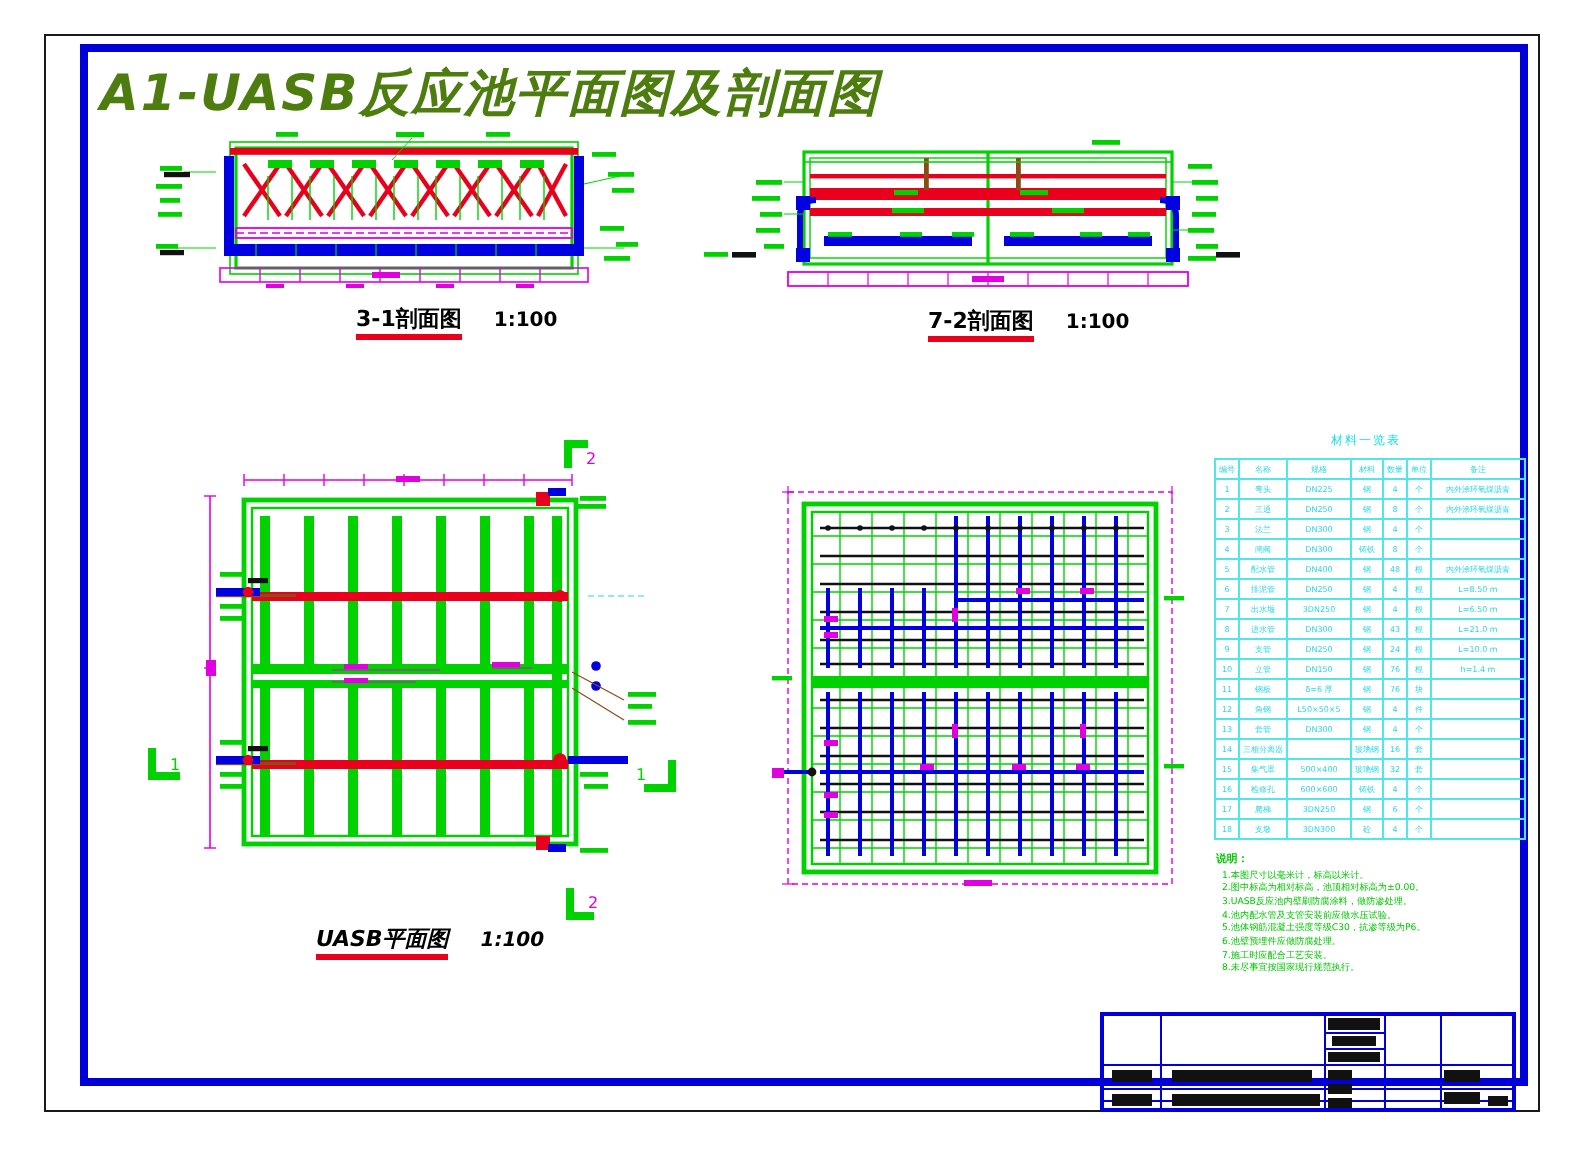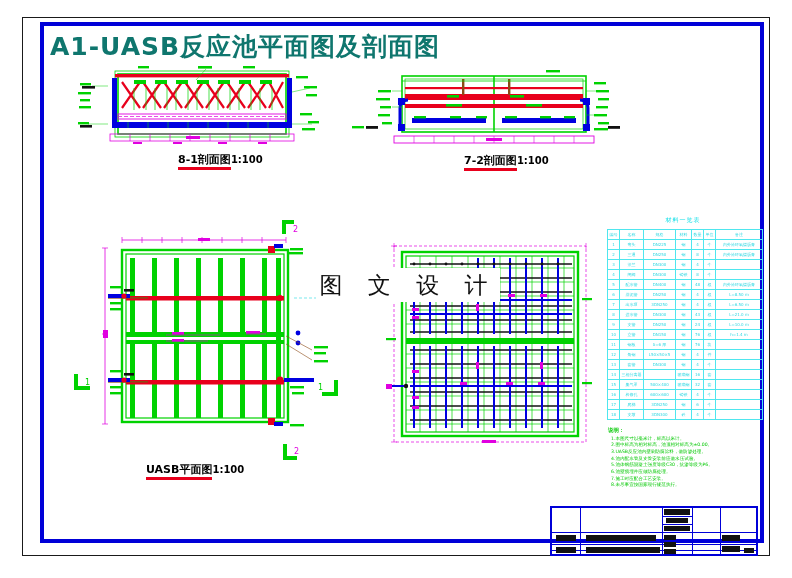--- a/index.html
+++ b/index.html
@@ -7,29 +7,29 @@
        font-family:"Liberation Sans","DejaVu Sans",sans-serif;}
   #sheet{position:relative;width:792px;height:578px;background:#fff;}
 
   
   .outer-border{position:absolute;left:22px;top:17px;width:748px;height:539px;
       border:1px solid #1a1a1a;box-sizing:border-box;}
   .blue-frame{position:absolute;left:40px;top:22px;width:724px;height:521px;
       border:4px solid #0000d8;box-sizing:border-box;}
 
   
-  .main-title{position:absolute;left:50px;top:30px;color:#0f766e;
+  .main-title{position:absolute;left:50px;top:30px;color:#4d7c0f;
       font-family:"DejaVu Sans",sans-serif;font-weight:bold;font-size:25px;
-      letter-spacing:1px;white-space:nowrap;}
+      letter-spacing:1px;white-space:nowrap;font-style:italic;}
 
   
   .caption{position:absolute;white-space:nowrap;color:#000;font-weight:bold;
       font-size:11px;font-family:"DejaVu Sans",sans-serif;}
   .caption .cap-main{border-bottom:3px solid #e8001c;padding-bottom:1px;}
-  .caption .cap-scale{font-size:10px;font-weight:bold;margin-left:0;}
+  .caption .cap-scale{font-size:10px;font-weight:bold;margin-left:16px;}
 
   
   .v{position:absolute;}
   svg{display:block;overflow:visible;}
 
   
   .watermark{position:absolute;left:316px;top:268px;width:184px;height:34px;
       background:#fff;color:#111;font-size:23px;letter-spacing:9px;
       font-family:"DejaVu Sans",sans-serif;text-align:center;line-height:34px;
       z-index:40;}
@@ -183,21 +183,21 @@
       <g fill="#e000e0">
         <rect x="55" y="76" width="9" height="2"></rect>
         <rect x="95" y="76" width="9" height="2"></rect>
         <rect x="140" y="76" width="9" height="2"></rect>
         <rect x="180" y="76" width="9" height="2"></rect>
       </g>
     </svg>
   </div>
 
   <div class="caption" style="left:178px;top:152px;">
-    <span class="cap-main">8-1剖面图</span><span class="cap-scale">1:100</span>
+    <span class="cap-main">3-1剖面图</span><span class="cap-scale">1:100</span>
   </div>
 
   <div class="v" style="left:350px;top:68px;">
     <svg width="290" height="82" viewBox="0 0 290 82">
 
       <rect x="52" y="8" width="184" height="56" fill="none" stroke="#00d200" stroke-width="1.6"></rect>
       <rect x="55" y="11" width="178" height="50" fill="none" stroke="#00d200" stroke-width="0.7"></rect>
 
       <line x1="144" y1="8" x2="144" y2="64" stroke="#00d200" stroke-width="1.6"></line>
 
@@ -412,21 +412,21 @@
       <text x="13" y="13" fill="#00d200" font-size="8" font-family="DejaVu Sans">1</text>
     </svg>
   </div>
   <div class="v" style="left:316px;top:378px;">
     <svg width="24" height="22" viewBox="0 0 24 22">
       <path d="M22 2 L18 2 L18 14 L6 14 L6 18 L22 18 Z" fill="#00d200"></path>
       <text x="2" y="12" fill="#00d200" font-size="8" font-family="DejaVu Sans">1</text>
     </svg>
   </div>
 
-  <div class="caption" style="left:146px;top:462px;">
+  <div class="caption" style="left:158px;top:462px;font-style:italic;">
     <span class="cap-main">UASB平面图</span><span class="cap-scale">1:100</span>
   </div>
 
   <div class="v" style="left:386px;top:238px;">
     <svg width="210" height="220" viewBox="0 0 210 220">
 
       <rect x="8" y="8" width="192" height="196" fill="none" stroke="#e000e0" stroke-width="0.7" stroke-dasharray="3 2"></rect>
       <g stroke="#e000e0" stroke-width="0.6">
         <line x1="8" y1="5" x2="8" y2="11"></line>
           <line x1="200" y1="5" x2="200" y2="11"></line>
@@ -545,21 +545,20 @@
 
       <g fill="#00d200">
         <rect x="196" y="60" width="10" height="2.2"></rect>
         <rect x="196" y="144" width="10" height="2.2"></rect>
         <rect x="0" y="100" width="10" height="2.2"></rect>
       </g>
     </svg>
   </div>
 
 
-  <div class="watermark">图 文 设 计</div>
 
   <div class="mtbl-wrap">
     <div class="mtbl-title">材料一览表</div>
     <table class="mtbl">
       <tbody id="mtbl-body">
           <tr>
             <td class="c0">编号</td>
             <td class="c1">名称</td>
             <td class="c2">规格</td>
             <td class="c3">材料</td>

